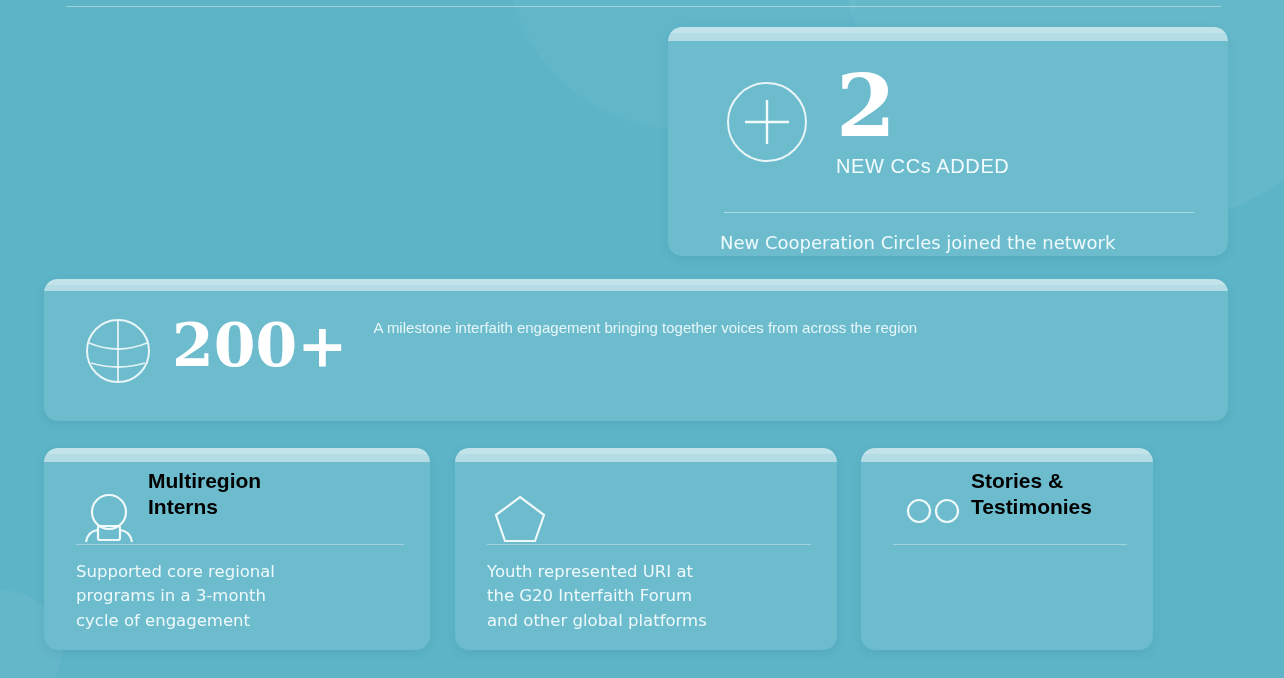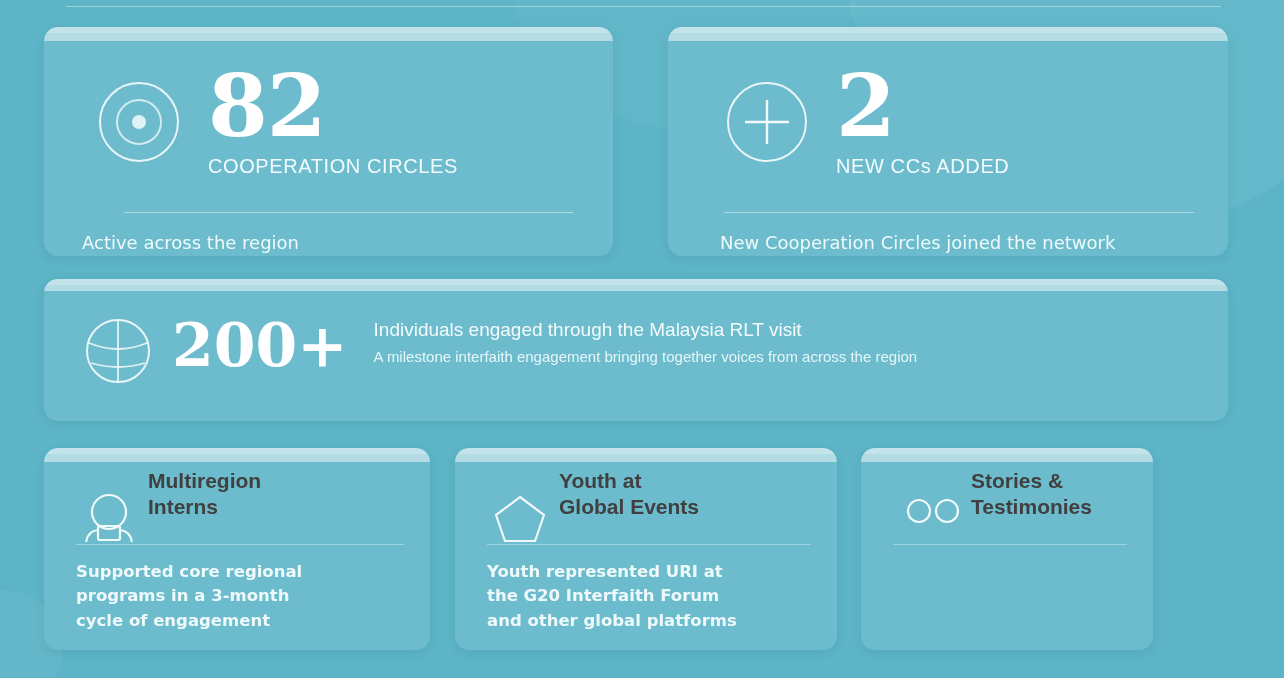--- a/index.html
+++ b/index.html
@@ -193,75 +193,54 @@
     top: 28px;
   }
   .mini-title {
     position: absolute;
     left: 104px;
     top: 6px;
     font-family: "Liberation Sans", sans-serif;
     font-weight: bold;
     font-size: 21px;
     line-height: 1.25;
-    color: #404040;
+    color: #000000;
   }
   .mini-divider {
     position: absolute;
     left: 32px;
     right: 26px;
     top: 82px;
     height: 1px;
     background: rgba(255,255,255,0.35);
   }
   .mini-body {
     position: absolute;
     left: 32px;
     right: 20px;
     top: 98px;
     font-family: "DejaVu Sans", sans-serif;
     font-size: 16.5px;
     line-height: 1.47;
     color: #eef9fb;
     white-space: pre-line;
-    font-weight: bold;
   }
 </style>
 </head>
 <body>
 
 <div id="bg-layer">
   <div class="bg-circle" id="bg-circle-big"></div>
   <div class="bg-circle" id="bg-circle-mid"></div>
   <div class="bg-circle" id="bg-circle-small"></div>
 </div>
 <div id="top-rule"></div>
 
 <div id="stage">
 
-  <div class="card" id="card-cooperation-circles">
-    <div class="card-accent"></div>
-    <div class="card-inner">
-      <div class="stat-head">
-        <span class="stat-icon">
-          <svg width="86" height="86" viewBox="0 0 86 86" aria-hidden="true">
-            <circle cx="43" cy="43" r="39" fill="none" stroke="#ffffff" stroke-opacity="0.85" stroke-width="2"></circle>
-            <circle cx="43" cy="43" r="22" fill="none" stroke="#ffffff" stroke-opacity="0.70" stroke-width="2"></circle>
-            <circle cx="43" cy="43" r="7" fill="#dff2f6"></circle>
-          </svg>
-        </span>
-        <span class="stat-text">
-          <div class="stat-number">82</div>
-          <div class="stat-label">COOPERATION CIRCLES</div>
-        </span>
-      </div>
-      <div class="card-divider" id="divider-cooperation-circles"></div>
-      <div class="stat-sub" id="sub-cooperation-circles">Active across the region</div>
-    </div>
-  </div>
 
   <div class="card" id="card-new-ccs">
     <div class="card-accent"></div>
     <div class="card-inner">
       <div class="stat-head">
         <span class="stat-icon">
           <svg width="86" height="86" viewBox="0 0 86 86" aria-hidden="true">
             <circle cx="43" cy="43" r="39" fill="none" stroke="#ffffff" stroke-opacity="0.85" stroke-width="2"></circle>
             <line x1="43" y1="21" x2="43" y2="65" stroke="#ffffff" stroke-opacity="0.92" stroke-width="2.4"></line>
             <line x1="21" y1="43" x2="65" y2="43" stroke="#ffffff" stroke-opacity="0.92" stroke-width="2.4"></line>
@@ -284,21 +263,20 @@
         <span class="banner-icon">
           <svg width="72" height="72" viewBox="0 0 72 72" aria-hidden="true">
             <circle cx="36" cy="36" r="31" fill="none" stroke="#ffffff" stroke-opacity="0.85" stroke-width="2"></circle>
             <line x1="36" y1="5" x2="36" y2="67" stroke="#ffffff" stroke-opacity="0.8" stroke-width="1.8"></line>
             <path d="M7 28 Q36 40 65 28" fill="none" stroke="#ffffff" stroke-opacity="0.8" stroke-width="1.8"></path>
             <path d="M9 48 Q36 56 63 48" fill="none" stroke="#ffffff" stroke-opacity="0.8" stroke-width="1.8"></path>
           </svg>
         </span>
         <span class="banner-number">200+</span>
         <span class="banner-texts">
-          <div class="banner-title">Individuals engaged through the Malaysia RLT visit</div>
           <div class="banner-sub">A milestone interfaith engagement bringing together voices from across the region</div>
         </span>
       </div>
     </div>
   </div>
 
   <div class="card" id="card-interns">
     <div class="card-accent"></div>
     <div class="card-inner">
       <div class="mini-head">
@@ -322,22 +300,20 @@
 
   <div class="card" id="card-youth">
     <div class="card-accent"></div>
     <div class="card-inner">
       <div class="mini-head">
         <span class="mini-icon">
           <svg width="58" height="56" viewBox="0 0 58 56" aria-hidden="true">
             <polygon points="29,7 53,25 44,51 14,51 5,25" fill="none" stroke="#ffffff" stroke-opacity="0.9" stroke-width="2.2"></polygon>
           </svg>
         </span>
-        <div class="mini-title" style="white-space:pre-line">Youth at
-Global Events</div>
       </div>
       <div class="mini-divider"></div>
       <div class="mini-body">Youth represented URI at
 the G20 Interfaith Forum
 and other global platforms</div>
     </div>
   </div>
 
   <div class="card" id="card-stories">
     <div class="card-accent"></div>

